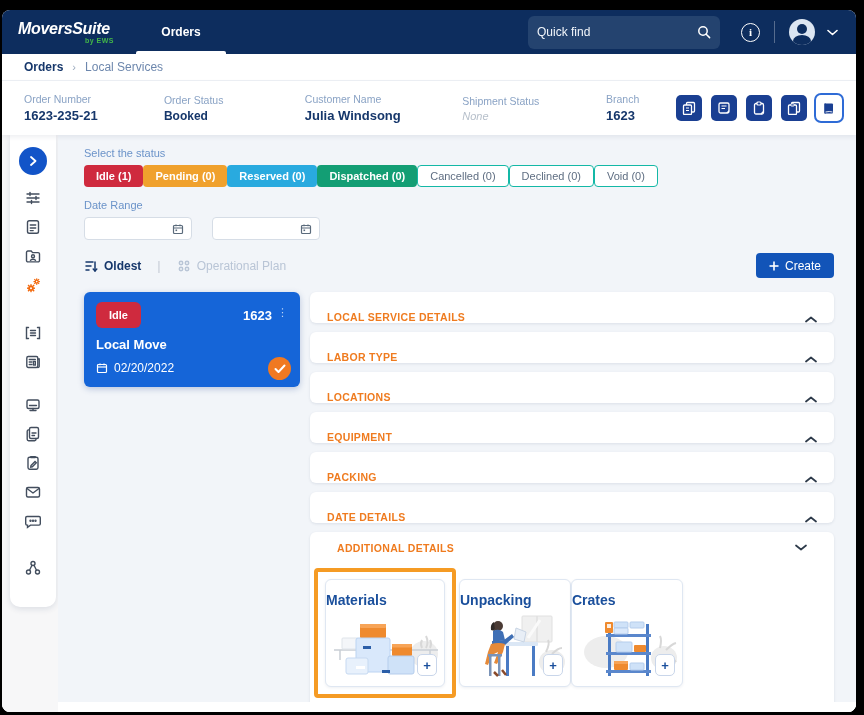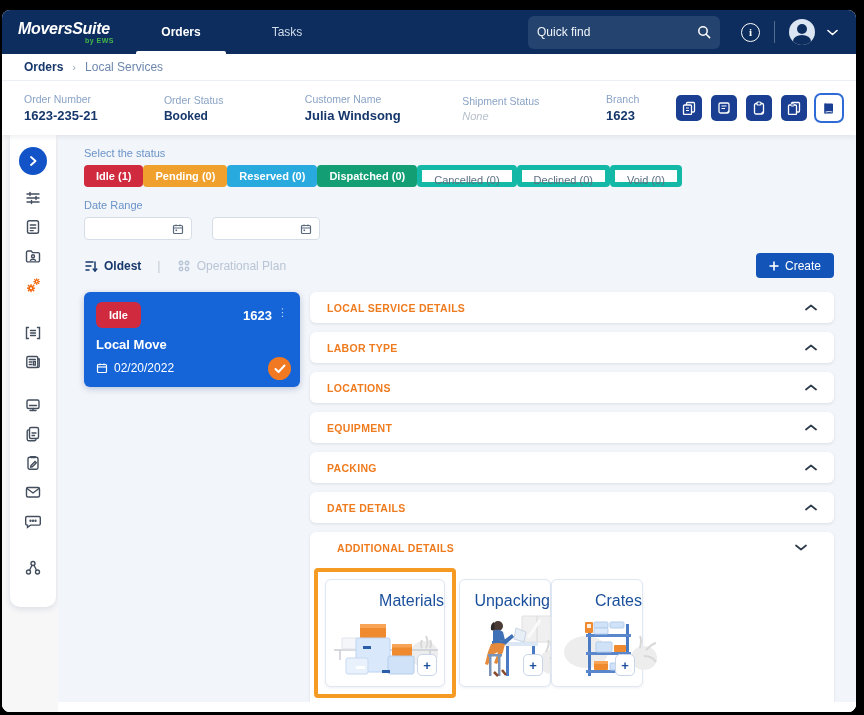--- a/index.html
+++ b/index.html
@@ -61,21 +61,21 @@
   .main { flex:1; background:#f2f5f9; padding:12px 22px 0 26px; position:relative; }
   .bottomstrip { position:absolute; left:0; right:0; bottom:0; height:10px; background:#fff; }
 
   .sec-label { font-size:11px; color:#6b93c9; margin-bottom:6px; }
   .chips { display:flex; }
   .chip { height:22px; line-height:22px; padding:0 12px; border-radius:4px; font-size:11px; font-weight:bold; color:#fff; cursor:pointer; white-space:nowrap; }
   .chip.c0 { background:#cf2a3e; }
   .chip.c1 { background:#f0a12d; }
   .chip.c2 { background:#29aadf; }
   .chip.c3 { background:#139e74; }
-  .chip.outline { background:#fff; border:5px solid #14b8a6; color:#5f6e82; font-weight:normal; line-height:20px; }
+  .chip.outline { background:#fff; border:1px solid #14b8a6; color:#5f6e82; font-weight:normal; line-height:20px; }
   .daterow { display:flex; gap:20px; }
   .dateinput { width:108px; height:23px; background:#fff; border:1px solid #d6dde6; border-radius:4px;
     display:flex; align-items:center; justify-content:flex-end; padding-right:7px; cursor:text; }
   .mt12 { margin-top:12px; }
   .sortrow { margin-top:13px; display:flex; align-items:center; }
   .sortbtn { display:flex; align-items:center; gap:6px; color:#16376b; font-size:12px; font-weight:bold; cursor:pointer; }
   .pipe { color:#c6cdd6; margin:0 16px; font-size:13px; }
   .planbtn { display:flex; align-items:center; gap:6px; color:#b9c5d6; font-size:12px; cursor:pointer; }
   .createbtn { margin-left:auto; background:#1254b8; color:#fff; border:none; border-radius:4px; height:25px;
     padding:0 13px; font-size:12px; display:flex; align-items:center; gap:6px; cursor:pointer; font-family:inherit; }
@@ -86,55 +86,52 @@
   .oc-top { display:flex; align-items:center; }
   .oc-badge { background:#cf2a3e; border-radius:6px; padding:7px 13px; font-size:11px; font-weight:bold; }
   .oc-branch { margin-left:auto; font-size:13px; font-weight:bold; }
   .oc-kebab { color:#bcd4f5; font-size:11px; margin-left:5px; margin-top:-6px; cursor:pointer; }
   .oc-title { font-size:13px; font-weight:bold; margin-top:9px; }
   .oc-date { margin-top:9px; display:flex; align-items:center; gap:6px; font-size:12px; }
   .oc-check { position:absolute; right:9px; bottom:7px; width:23px; height:23px; border-radius:50%; background:#f07921;
     display:flex; align-items:center; justify-content:center; }
 
   .accol { flex:1; display:flex; flex-direction:column; }
-  .acc { background:#fff; border-radius:6px; min-height:31px; margin-bottom:9px; display:flex; align-items:center;
+  .acc { background:#fff; border-radius:6px; min-height:31px; margin-bottom:9px; display:flex; align-items:flex-end;
     padding:0 17px; box-shadow:0 1px 3px rgba(20,40,80,.10); cursor:pointer; }
   .acc-label { color:#ef7b1f; font-size:10.5px; font-weight:bold; letter-spacing:.3px; }
   .acc-chev { margin-left:auto; }
   .acc-expanded { background:#fff; border-radius:6px; box-shadow:0 1px 3px rgba(20,40,80,.10); margin-bottom:0; flex:1; }
   .acc-expanded .acchead { height:31px; display:flex; align-items:center; padding:0 27px; cursor:pointer; }
   .cardsrow { display:flex; align-items:flex-start; padding:5px 0 12px 4px; }
   .hl-wrap { border:4px solid #f59b24; border-radius:4px; padding:7px; background:#fff; }
   .mini { width:120px; height:108px; background:#fff; border:1px solid #dfe7f2; border-radius:6px;
     box-shadow:0 1px 3px rgba(20,40,80,.07); position:relative; cursor:pointer; }
-  .mini.w2 { width:92px; margin-top:11px; }
+  .mini.w2 { width:112px; margin-top:11px; }
   .mini.g1 { margin-left:3px; }
   .mini.g2 { margin-left:0; }
-  .mini-title { text-align:right; margin-top:12px; font-size:16px; font-weight:normal; color:#1a4f9c; }
+  .mini-title { text-align:left; margin-top:12px; font-size:14px; font-weight:bold; color:#1a4f9c; }
   .illus { position:absolute; left:0; right:0; bottom:6px; height:66px; }
   .plusbtn { position:absolute; right:7px; bottom:4px; width:20px; height:22px; background:#fff; border:1px solid #c9d6ea;
     border-radius:5px; color:#1a4f9c; font-weight:bold; font-size:13px; display:flex; align-items:center; justify-content:center; cursor:pointer; }
   .ico { display:block; }
 </style>
 </head>
 <body>
 
 <div class="frame">
 
   <div class="topnav">
     <div class="logo">
       <div class="logo-title">MoversSuite</div>
       <div class="logo-byline">by EWS</div>
     </div>
     <div class="tabs">
       <div class="tab active">
         <span>Orders</span>
-      </div>
-      <div class="tab">
-        <span>Tasks</span>
       </div>
     </div>
     <div class="spacer"></div>
     <div class="quickfind">
       <input type="text" placeholder="Quick find" style="">
       <svg class="ico" width="14" height="14" viewBox="0 0 14 14">
         <circle cx="6" cy="6" r="4.2" fill="none" stroke="#fff" stroke-width="1.5"></circle>
         <line x1="9.2" y1="9.2" x2="12.6" y2="12.6" stroke="#fff" stroke-width="1.5" stroke-linecap="round"></line>
       </svg>
     </div>

